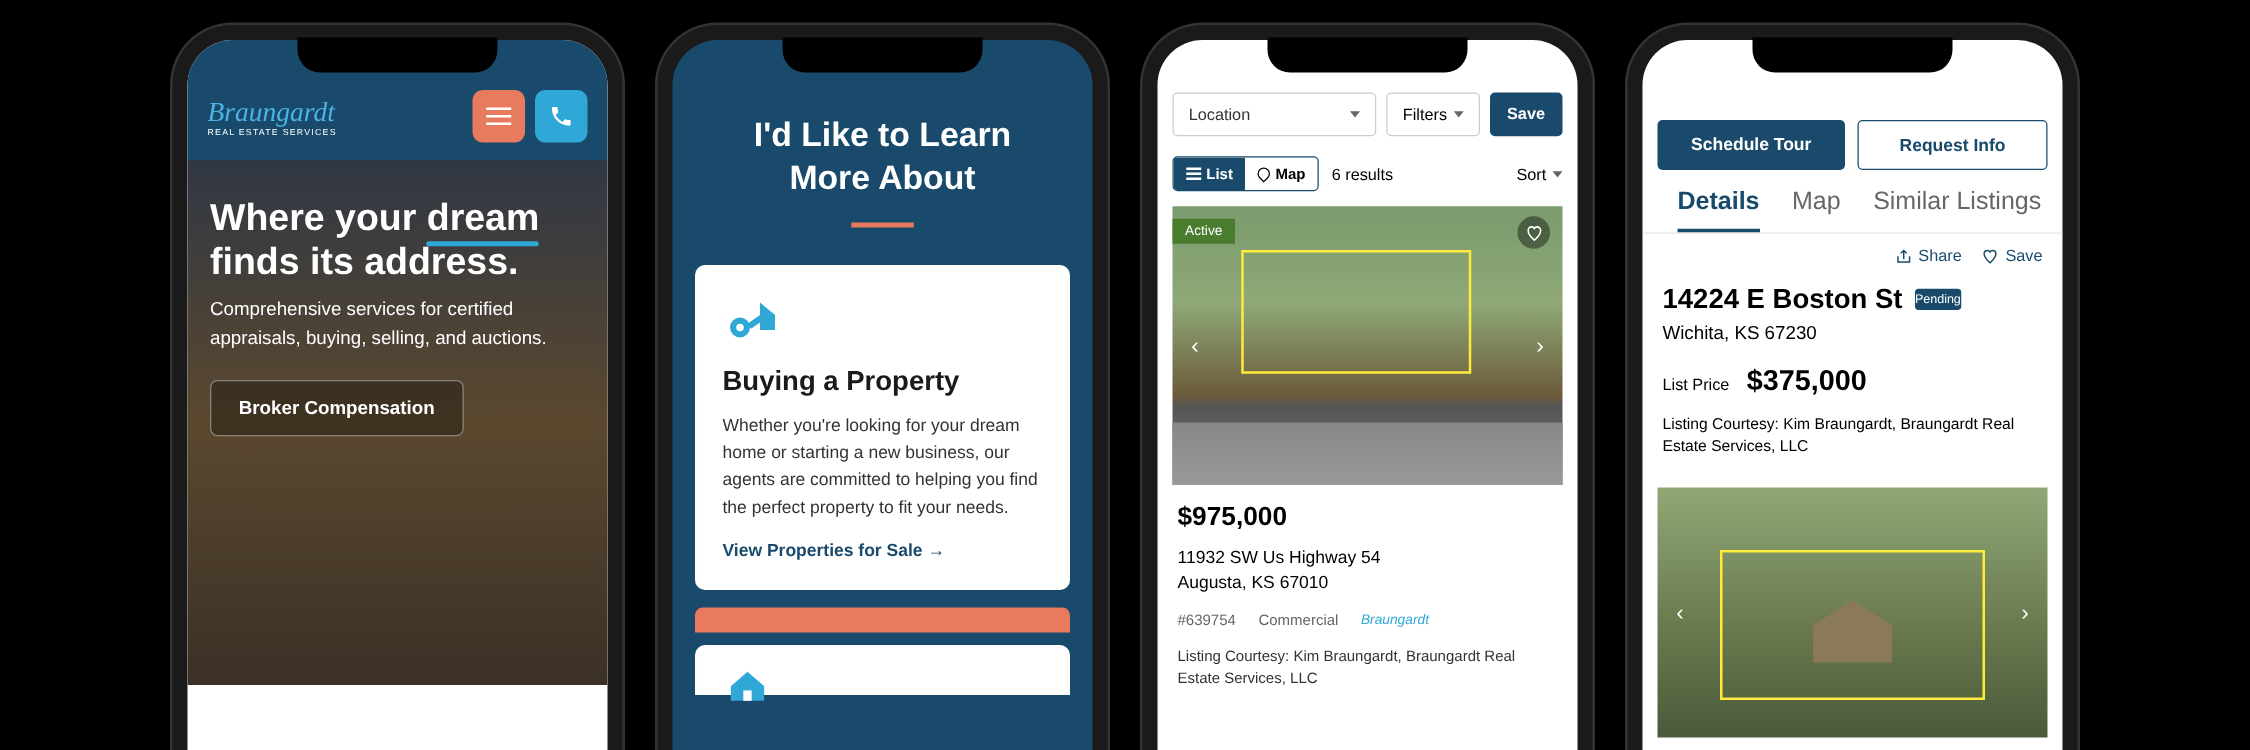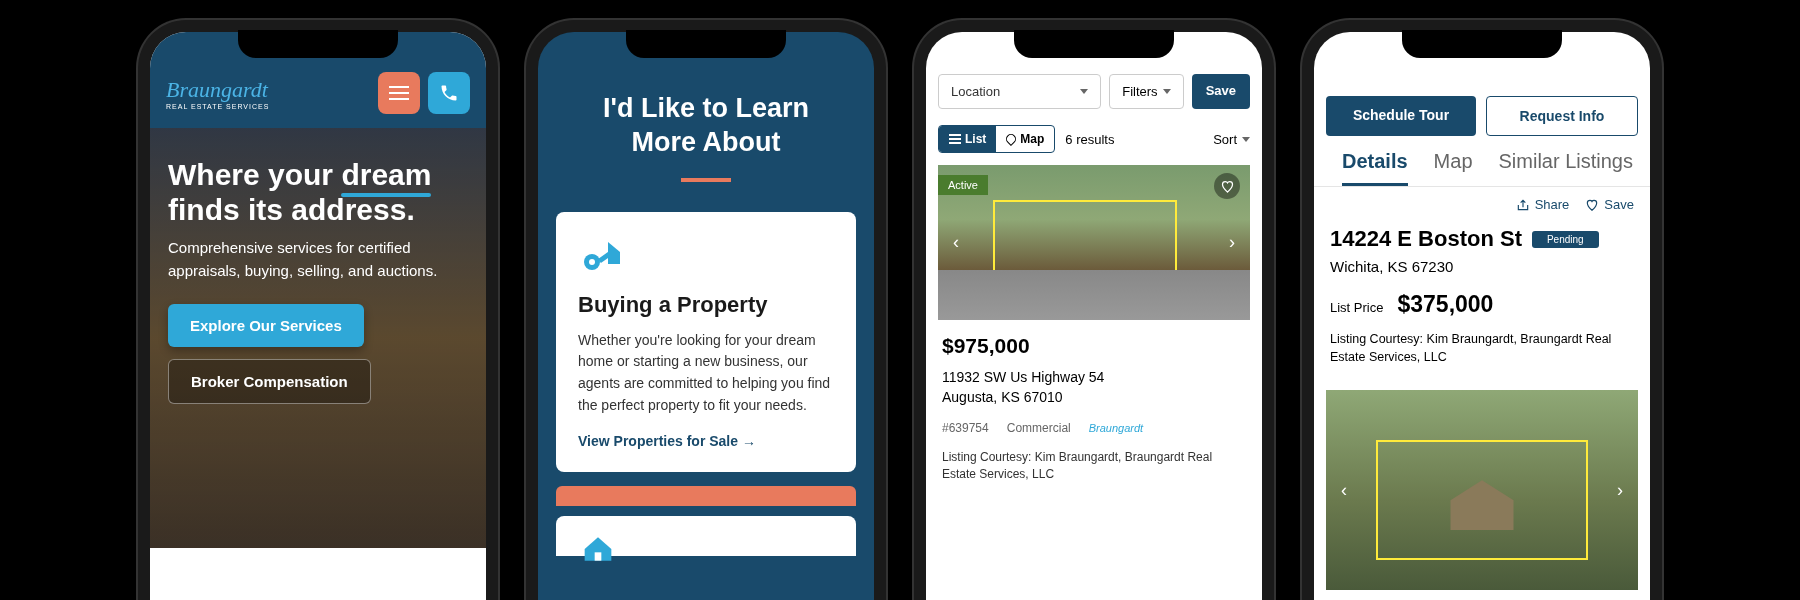--- a/index.html
+++ b/index.html
@@ -52,21 +52,21 @@
 .view-row { display: flex; padding: 6px 12px; align-items: center; gap: 0; font-size: 13px; justify-content: space-between; }
 .view-group { display: flex; align-items: center; gap: 10px; }
 .view-pills { display: flex; border: 1px solid #194a6b; border-radius: 4px; overflow: hidden; }
 .pill { padding: 6px 10px; display: flex; align-items: center; gap: 4px; font-size: 12px; font-weight: 600; }
 .pill.active { background: #194a6b; color: #fff; }
 .pill .list-ic { width: 12px; height: 10px; border-top: 2px solid currentColor; border-bottom: 2px solid currentColor; position: relative; }
 .pill .list-ic::before { content: ""; position: absolute; top: 2px; width: 100%; border-top: 2px solid currentColor; }
 .pin-ic { width: 10px; height: 10px; border: 1.5px solid currentColor; border-radius: 50% 50% 50% 0; transform: rotate(-45deg); }
 .results { font-size: 13px; }
 .sort { font-size: 13px; display: flex; align-items: center; gap: 5px; }
-.listing-img { height: 155px; background: linear-gradient(180deg,#7a9b6e 0%,#8fa876 35%,#6b5a3a 68%,#555 72%,#777 100%); position: relative; margin: 6px 12px 0; }
+.listing-img { height: 223px; background: linear-gradient(180deg,#7a9b6e 0%,#8fa876 35%,#6b5a3a 68%,#555 72%,#777 100%); position: relative; margin: 6px 12px 0; }
 .listing-img::before { content:""; position:absolute; top:35px; left:55px; width:180px; height:95px; border:2px solid #ffeb3b; }
 .listing-img::after { content:""; position:absolute; bottom:0; left:0; right:0; height:50px; background:linear-gradient(180deg,#888,#999); }
 .badge-active { position: absolute; top: 10px; left: 0; background: #4a7c2e; color: #fff; font-size: 11px; padding: 4px 10px; }
 .heart { position: absolute; top: 8px; right: 10px; width: 26px; height: 26px; background: rgba(0,0,0,.4); border-radius: 50%; display: flex; align-items: center; justify-content: center; }
 .heart svg { width: 15px; height: 15px; stroke: #fff; fill: none; stroke-width: 2; }
 .nav-ar { position: absolute; top: 50%; transform: translateY(-50%); width: 24px; height: 24px; display: flex; align-items: center; justify-content: center; color: #fff; font-size: 18px; }
 .nav-ar.l { left: 6px; } .nav-ar.r { right: 6px; }
 .listing-body { padding: 14px 16px; }
 .price { font-size: 21px; font-weight: 800; margin-bottom: 10px; }
 .addr { font-size: 14px; line-height: 1.4; margin-bottom: 14px; }
@@ -80,21 +80,21 @@
 .tab-btn.solid { background: #194a6b; color: #fff; }
 .tab-btn.out { background: #fff; color: #194a6b; border: 1px solid #194a6b; }
 .nav-tabs { display: flex; padding: 14px 28px 0; gap: 26px; border-bottom: 1px solid #e5e5e5; font-size: 20px; overflow: hidden; }
 .nav-tab { padding-bottom: 10px; color: #666; white-space: nowrap; }
 .nav-tab.active { color: #194a6b; font-weight: 700; border-bottom: 3px solid #194a6b; }
 .share-row { display: flex; justify-content: flex-end; gap: 16px; padding: 10px 16px; font-size: 13px; color: #194a6b; }
 .share-item { display: flex; align-items: center; gap: 5px; }
 .detail-head { padding: 4px 16px 12px; }
 .addr-row { display: flex; align-items: center; gap: 10px; margin-bottom: 6px; }
 .addr-title { font-size: 22px; font-weight: 800; }
-.pending { background: #194a6b; color: #fff; font-size: 10px; padding: 3px 15px; border-radius: 3px; }
+.pending { background: #194a6b; color: #fff; font-size: 10px; padding: 3px 0; border-radius: 3px; }
 .city { font-size: 15px; margin-bottom: 16px; }
 .lp-row { display: flex; align-items: baseline; gap: 14px; margin-bottom: 12px; }
 .lp-label { font-size: 13px; }
 .lp-price { font-size: 23px; font-weight: 800; }
 .courtesy2 { font-size: 12.5px; line-height: 1.45; }
 .detail-img { height: 200px; background: linear-gradient(180deg,#8fa876 0%,#6b7a4e 55%,#4a5a3a 100%); position: relative; margin: 12px 12px 0; }
 .detail-img::before { content:""; position:absolute; top:50px; left:50px; right:50px; bottom:30px; border:2px solid #ffeb3b; }
 .detail-img::after { content:""; position:absolute; top:90px; left:50%; transform:translateX(-50%); width:90px; height:50px; background:#8a7a5a; clip-path:polygon(15% 100%,15% 40%,50% 0,85% 40%,85% 100%); }
 </style>
 </head>
@@ -114,21 +114,20 @@
         <div class="icon-btn phone-btn">
           <svg width="20" height="20" viewBox="0 0 24 24" fill="#fff">
               <path d="M6.6 10.8c1.4 2.8 3.8 5.1 6.6 6.6l2.2-2.2c.3-.3.7-.4 1-.2 1.1.4 2.3.6 3.6.6.6 0 1 .4 1 1V20c0 .6-.4 1-1 1C10.6 21 3 13.4 3 4c0-.6.4-1 1-1h3.5c.6 0 1 .4 1 1 0 1.2.2 2.4.6 3.6.1.4 0 .8-.3 1l-2.2 2.2z"></path>
             </svg>
         </div>
       </div>
     </div>
     <div class="hero">
       <h1 class="hero-title"><span>Where your </span><span class="dream">dream</span><span> finds its address.</span></h1>
       <p class="hero-sub">Comprehensive services for certified appraisals, buying, selling, and auctions.</p>
-      <div><a class="btn btn-primary">Explore Our Services</a></div>
       <div><a class="btn btn-outline">Broker Compensation</a></div>
     </div>
   </div>
 </div>
 
 <div class="phone p2">
   <div class="screen">
     <div class="top">
       <h2 class="p2-title"><span>I'd Like to Learn</span><br><span>More About</span></h2>
     </div>

